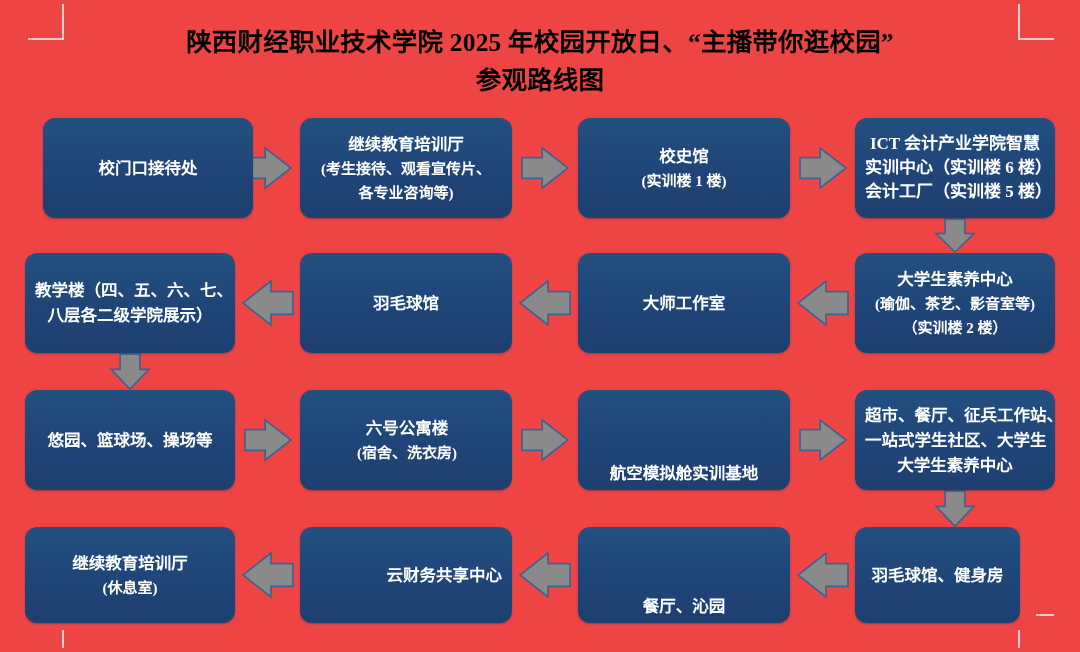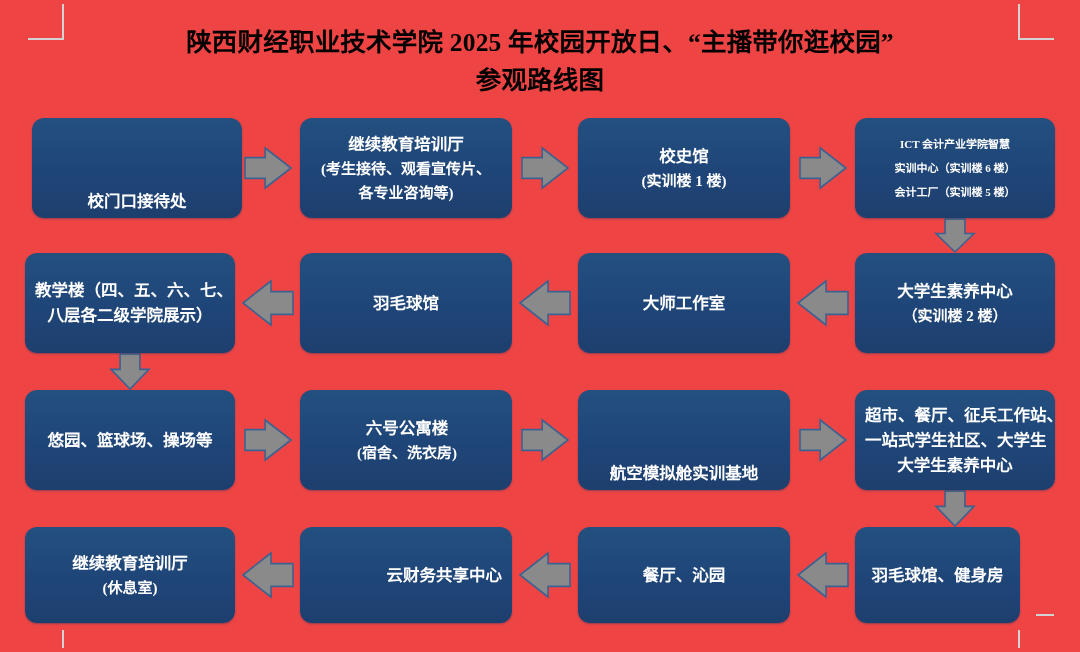--- a/index.html
+++ b/index.html
@@ -79,21 +79,21 @@
   .node .ln.p {
     font-size: 16.5px;
     line-height: 25px;
   }
   
   .node .ln.s {
     font-size: 15px;
     line-height: 24px;
   }
   
-  .node.tight .ln.p { font-size: 11px; line-height: 24px; }
+  .node.tight .ln.p { font-size: 17px; line-height: 24px; }
 
   
   .arrow {
     position: absolute;
     pointer-events: none;
   }
   .arrow svg { display: block; overflow: visible; }
   .arrow .body {
     fill: #8a8a8a;
     stroke: #3b6291;
@@ -200,39 +200,40 @@
         </svg>
       </div>
       <div class="arrow" style="left: 242.5px; top: 553px;">
         <svg width="50" height="44" viewBox="0 0 50 44">
           <polygon class="body" points="50.0,10.6 28.0,10.6 28.0,0.0 0.0,22.0 28.0,44.0 28.0,33.4 50.0,33.4"></polygon>
         </svg>
       </div>
     </div>
 
   <div id="node-layer">
-      <div class="node" style="left: 32px; top: 118px; width: 210px; height: 100px; justify-content: flex-end;">
+      <div class="node" style="left: 43px; top: 118px; width: 210px; height: 100px;">
         <span class="ln p">校门口接待处</span>
       </div>
       <div class="node" style="left: 300px; top: 118px; width: 212px; height: 100px;">
         <span class="ln p">继续教育培训厅</span>
         <span class="ln s">(考生接待、观看宣传片、</span>
         <span class="ln s">各专业咨询等)</span>
       </div>
       <div class="node" style="left: 578px; top: 118px; width: 212px; height: 100px;">
         <span class="ln p">校史馆</span>
         <span class="ln s">(实训楼 1 楼)</span>
       </div>
       <div class="node tight" style="left: 855px; top: 118px; width: 200px; height: 100px;">
         <span class="ln p">ICT 会计产业学院智慧</span>
         <span class="ln p">实训中心（实训楼 6 楼）</span>
         <span class="ln p">会计工厂（实训楼 5 楼）</span>
       </div>
       <div class="node" style="left: 855px; top: 253px; width: 200px; height: 100px;">
         <span class="ln p">大学生素养中心</span>
+        <span class="ln s">(瑜伽、茶艺、影音室等)</span>
         <span class="ln s">（实训楼 2 楼）</span>
       </div>
       <div class="node" style="left: 578px; top: 253px; width: 212px; height: 100px;">
         <span class="ln p">大师工作室</span>
       </div>
       <div class="node" style="left: 300px; top: 253px; width: 212px; height: 100px;">
         <span class="ln p">羽毛球馆</span>
       </div>
       <div class="node" style="left: 25px; top: 253px; width: 210px; height: 100px;">
         <span class="ln p">教学楼（四、五、六、七、</span>
@@ -249,21 +250,21 @@
         <span class="ln p">航空模拟舱实训基地</span>
       </div>
       <div class="node" style="left: 855px; top: 390px; width: 200px; height: 100px;">
         <span class="ln p">超市、餐厅、征兵工作站、</span>
         <span class="ln p">一站式学生社区、大学生</span>
         <span class="ln p">大学生素养中心</span>
       </div>
       <div class="node" style="left: 855px; top: 527px; width: 165px; height: 96px;">
         <span class="ln p">羽毛球馆、健身房</span>
       </div>
-      <div class="node" style="left: 578px; top: 527px; width: 212px; height: 96px;">
+      <div class="node" style="left: 578px; top: 527px; width: 212px; height: 96px; justify-content: flex-end;">
         <span class="ln p">餐厅、沁园</span>
       </div>
       <div class="node" style="left: 300px; top: 527px; width: 212px; height: 96px; text-align: right;">
         <span class="ln p">云财务共享中心</span>
       </div>
       <div class="node" style="left: 25px; top: 527px; width: 210px; height: 96px;">
         <span class="ln p">继续教育培训厅</span>
         <span class="ln s">(休息室)</span>
       </div>
     </div>

